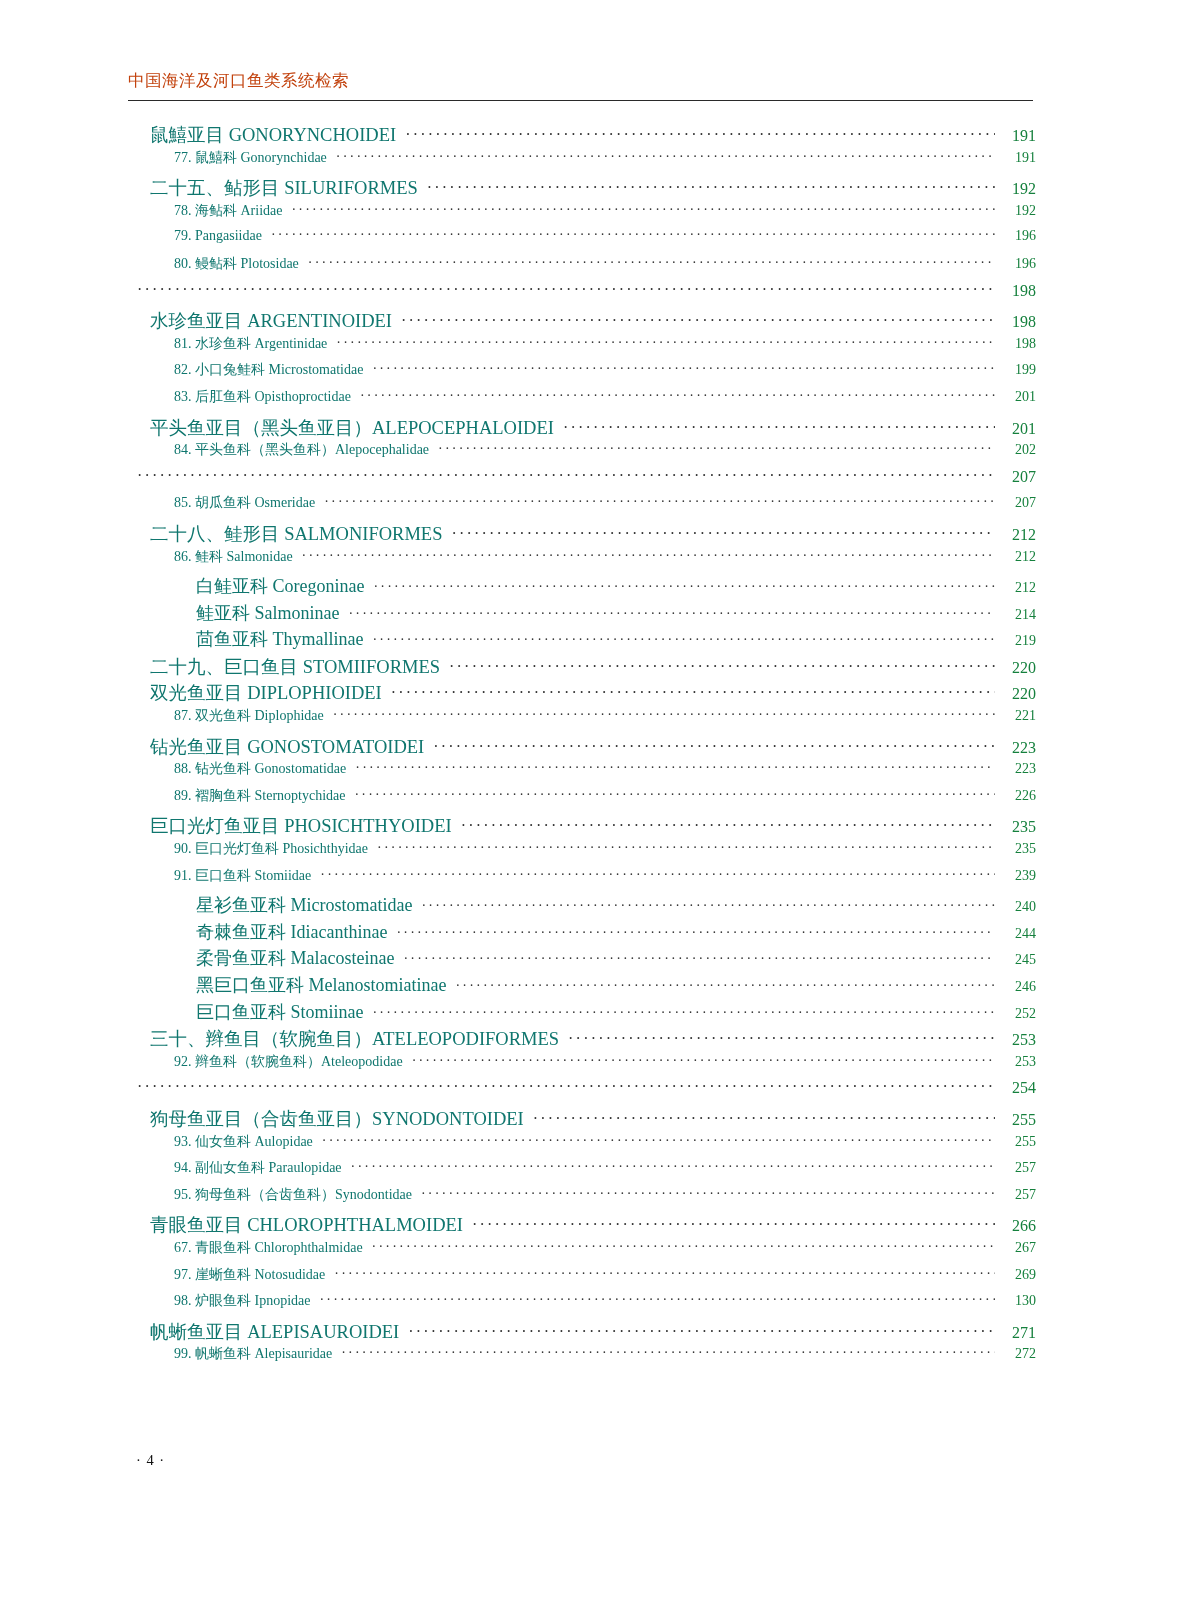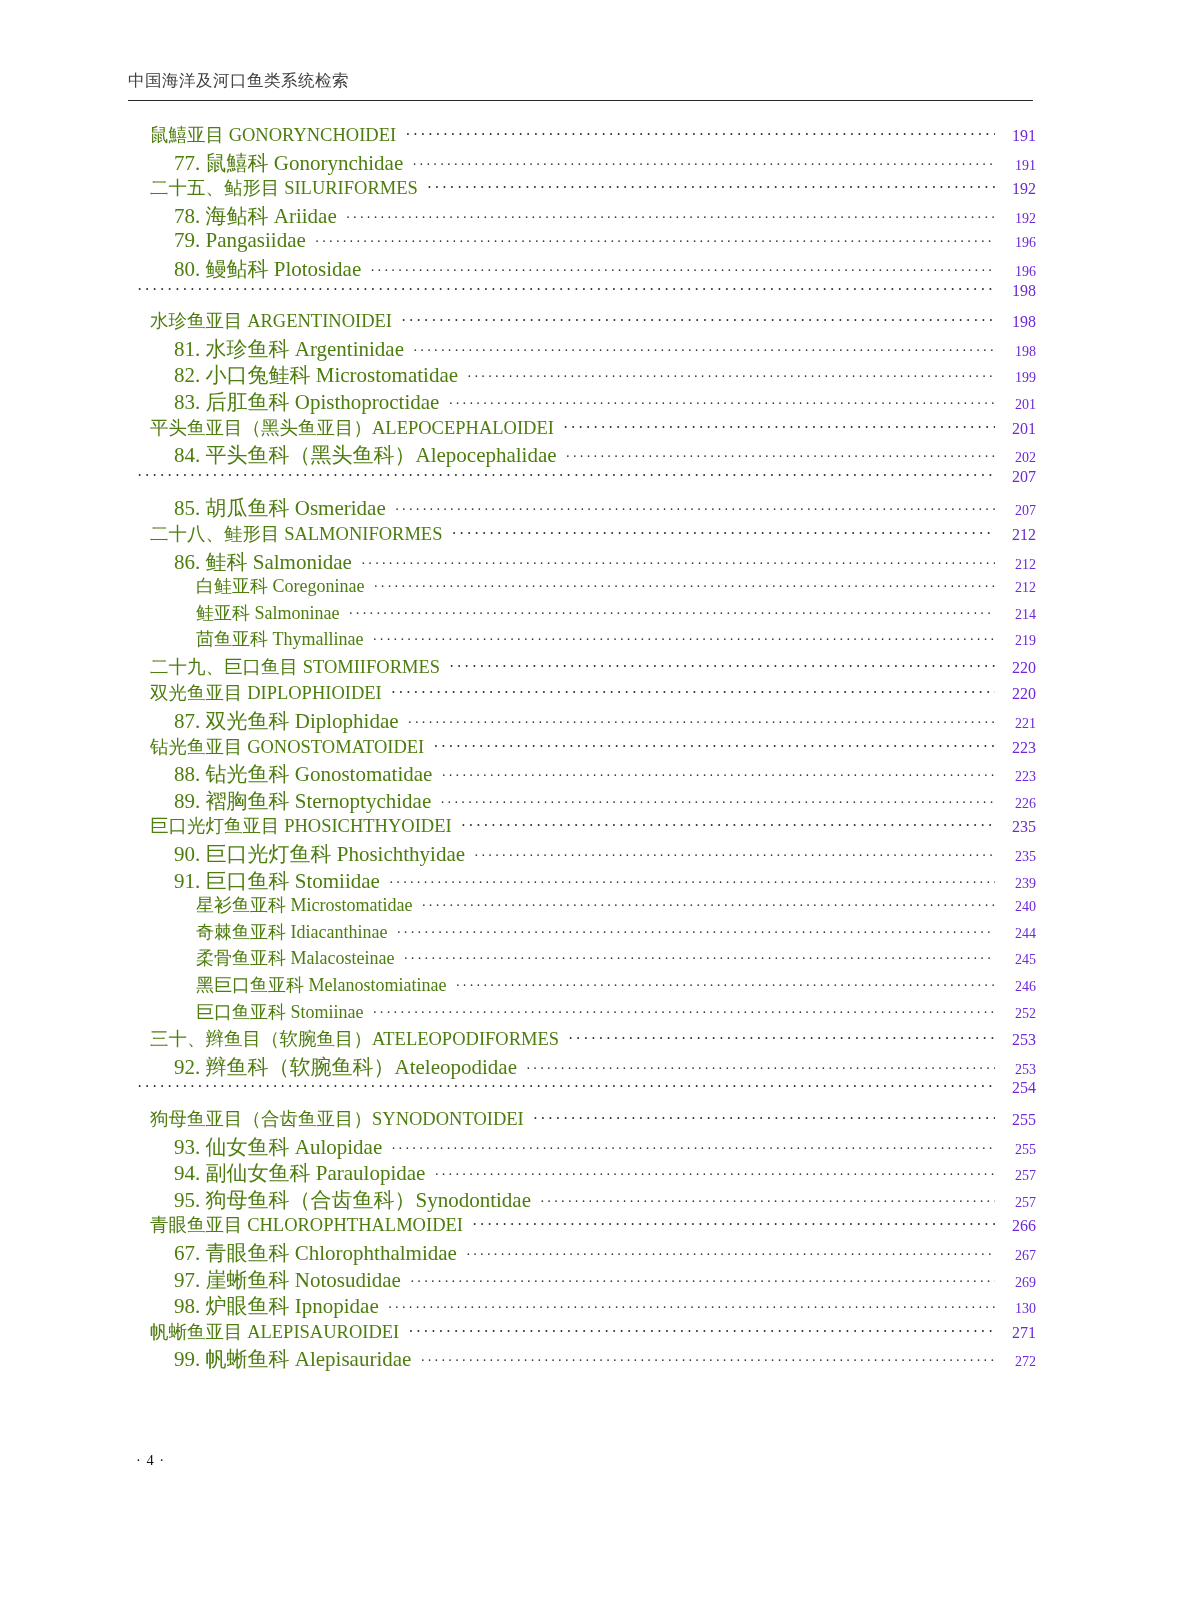--- a/index.html
+++ b/index.html
@@ -21,21 +21,21 @@
     box-sizing: border-box;
     padding: 0;
   }
   .header {
     position: absolute;
     top: 70px;
     left: 128px;
     width: 905px;
     font-size: 16.5px;
     letter-spacing: 0.5px;
-    color: #404040;
+    color: #c2410c;
     font-family: "Liberation Serif", "DejaVu Serif", serif;
   }
   .header-rule {
     position: absolute;
     top: 100px;
     left: 128px;
     width: 905px;
     height: 1px;
     background: #2a2a2a;
   }
@@ -48,45 +48,45 @@
   .toc-row {
     display: flex;
     align-items: baseline;
     width: 100%;
     padding: 0;
     margin: 0;
     height: 26.6px;
   }
   .lbl {
     white-space: nowrap;
-    color: #4d7c0f;
+    color: #0f766e;
   }
   
   .lvl0 .lbl { padding-left: 22px; font-size: 18.5px; }
-  .lvl1 .lbl { padding-left: 46px; font-size: 21px; text-align: right; }
+  .lvl1 .lbl { padding-left: 46px; font-size: 14px; text-align: right; }
   .lvl2 .lbl { padding-left: 68px; font-size: 18px; }
 
   .lvl0 .dots, .lvl0 .pg { font-size: 16px; }
   .lvl1 .dots, .lvl1 .pg { font-size: 14px; }
   .lvl2 .dots, .lvl2 .pg { font-size: 14px; }
 
   .dots {
     flex: 1 1 auto;
     overflow: hidden;
     white-space: nowrap;
     margin: 0 7px 0 9px;
     color: #333333;
     letter-spacing: 2.2px;
     transform: translateY(-1px);
   }
   .pg {
     white-space: nowrap;
     text-align: right;
     min-width: 34px;
-    color: #6d28d9;
+    color: #15803d;
     font-family: "Liberation Serif", "DejaVu Serif", serif;
   }
   .footer {
     position: absolute;
     left: 136px;
     top: 1452px;
     font-size: 14.5px;
     color: #111111;
     letter-spacing: 1px;
   }

